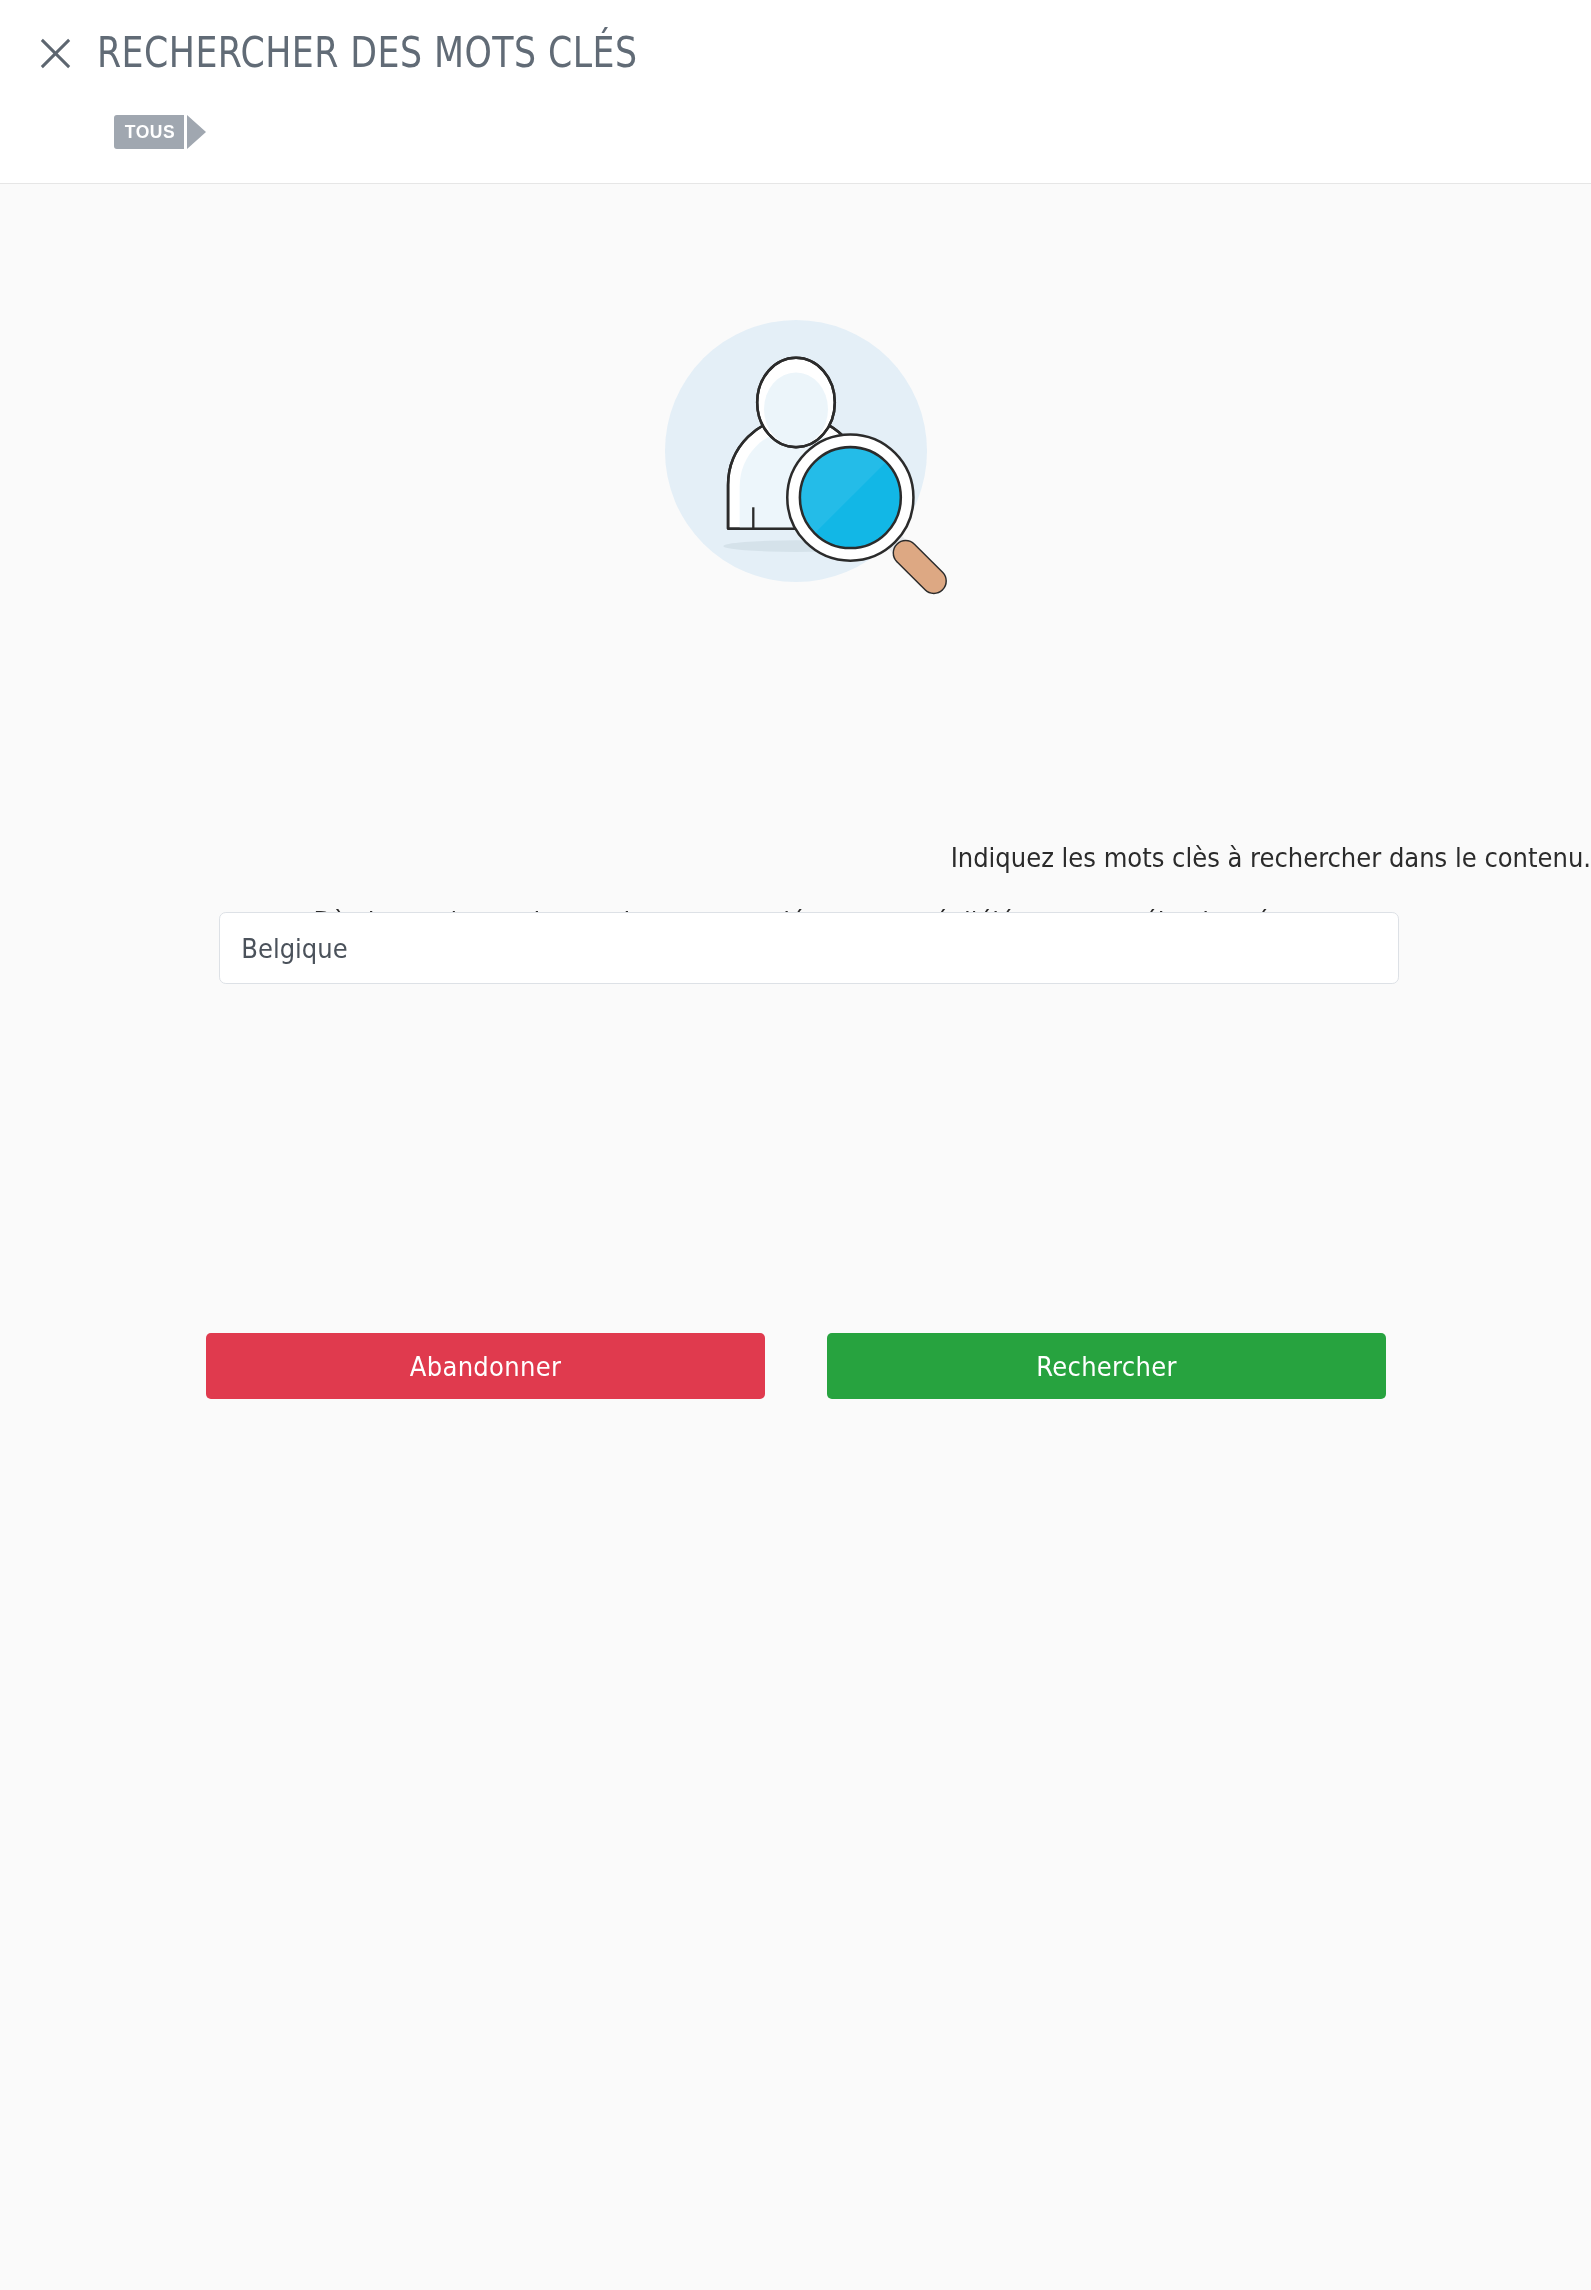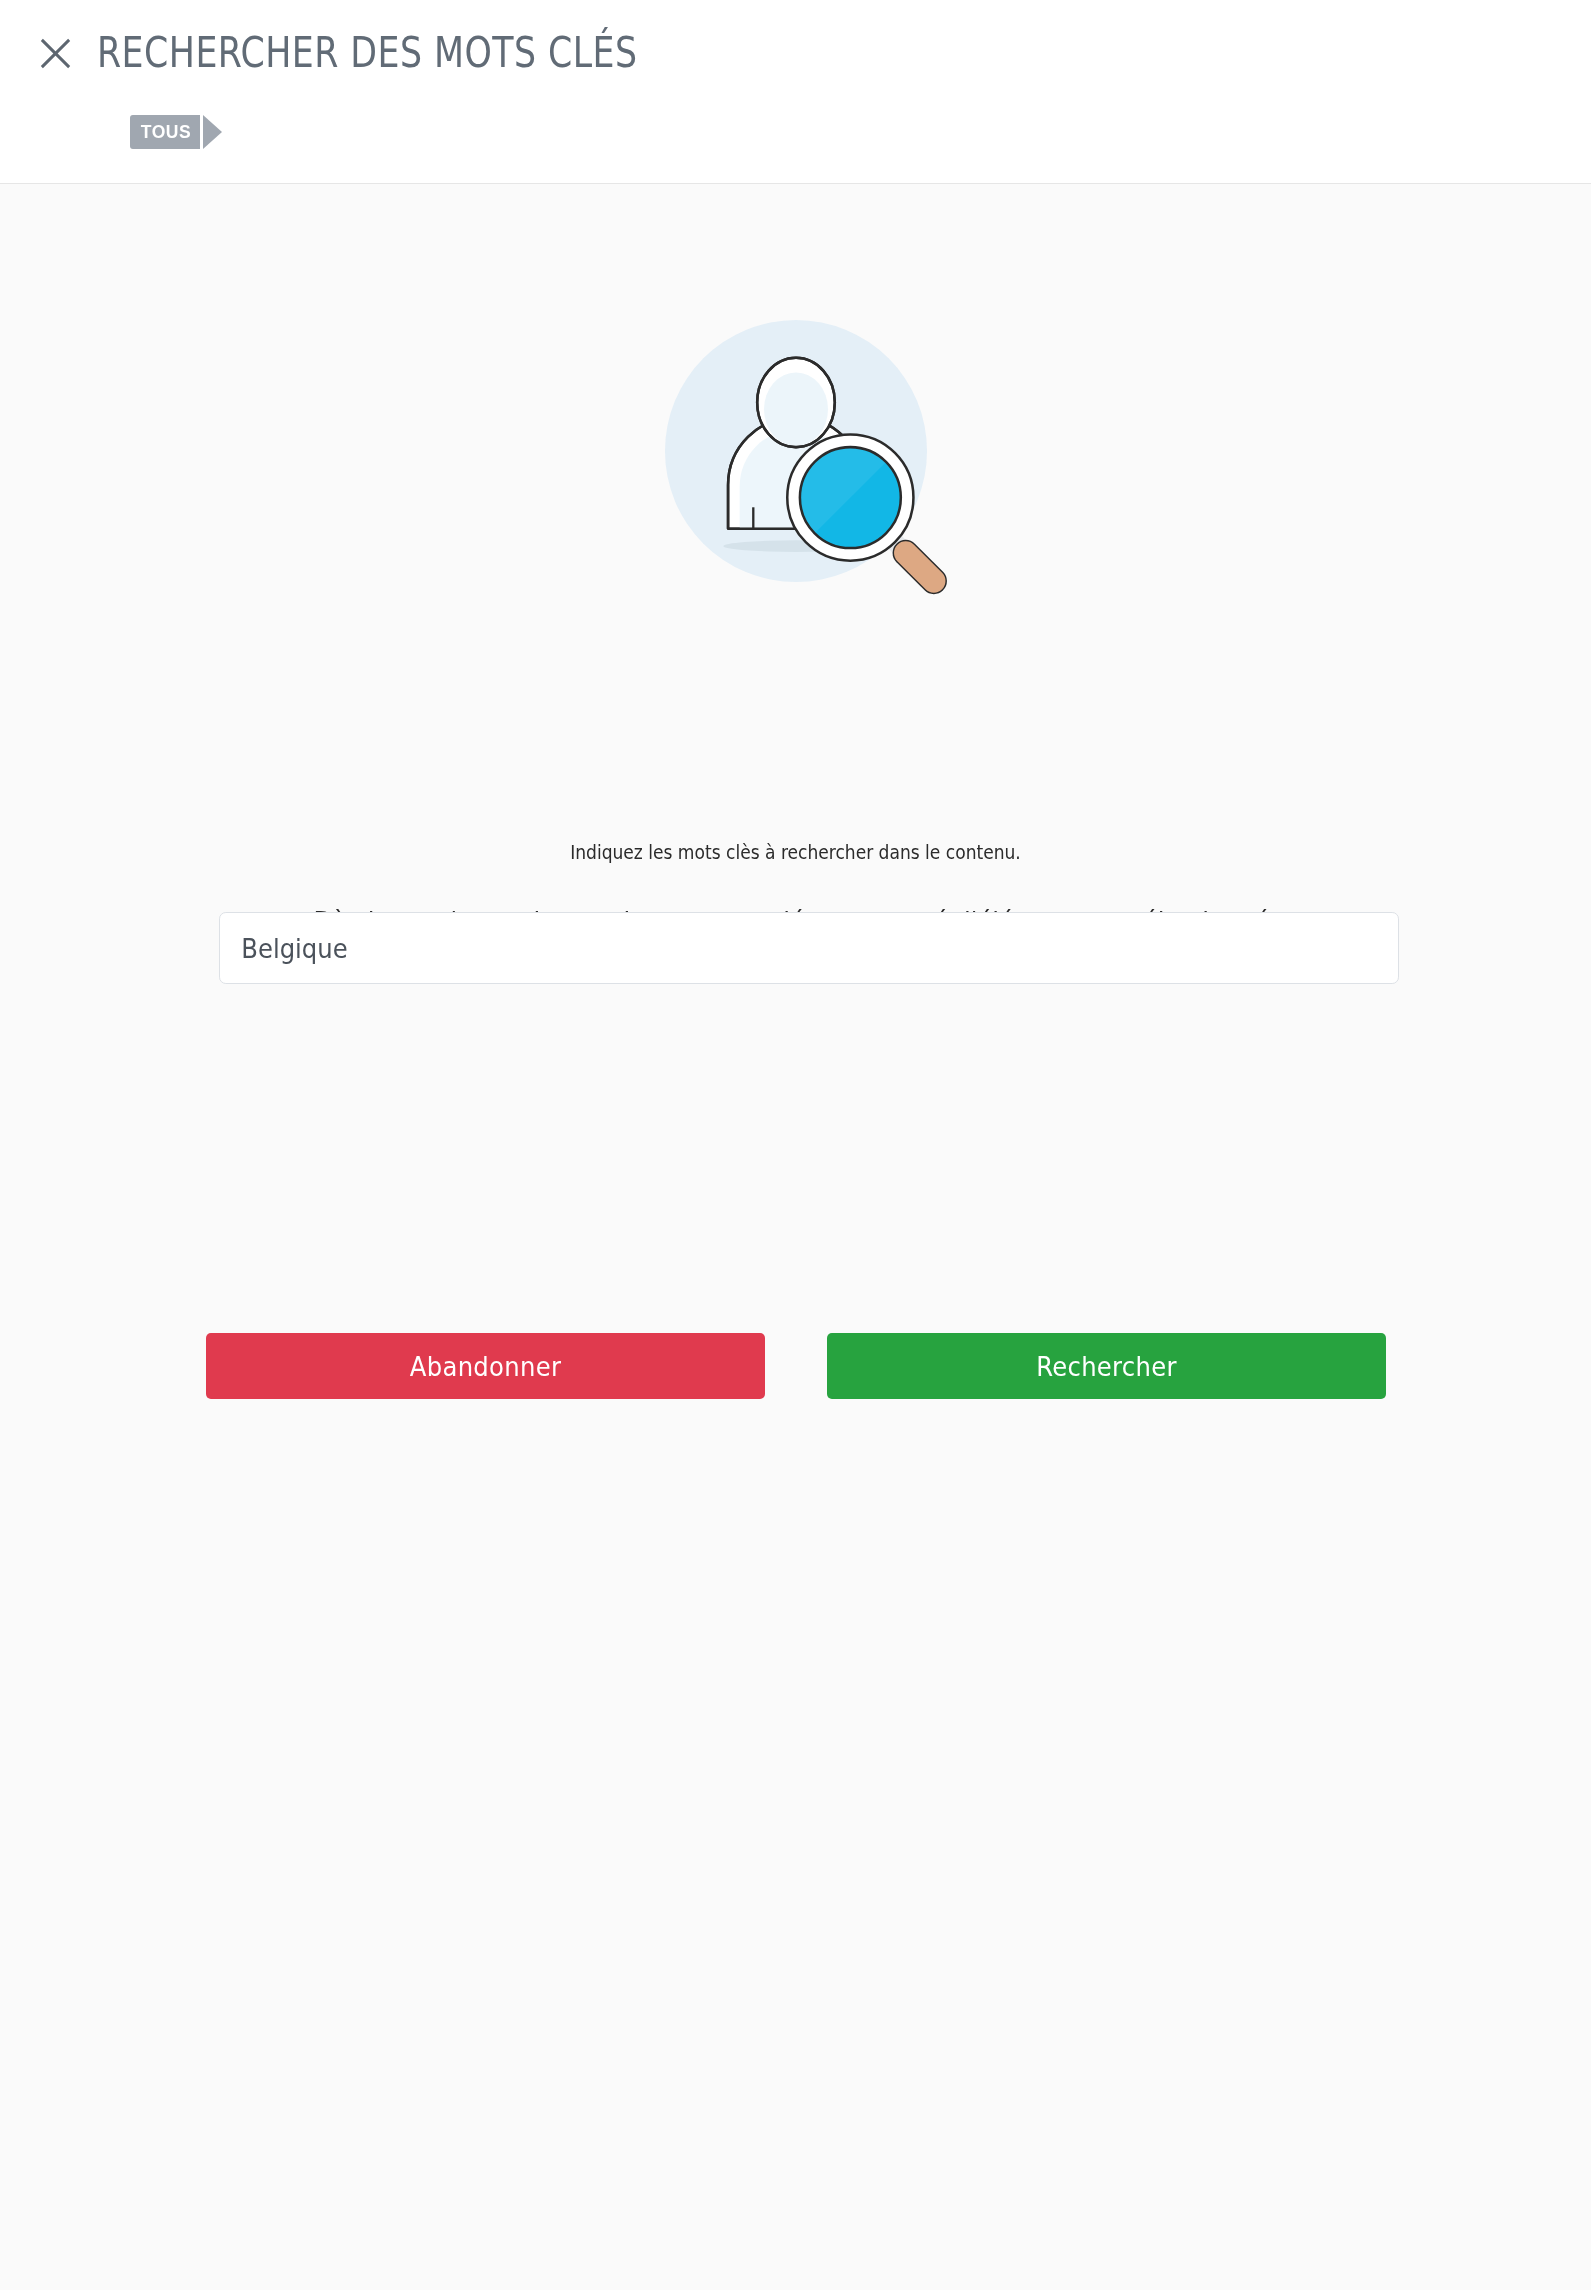--- a/index.html
+++ b/index.html
@@ -60,21 +60,21 @@
     line-height: 1;
     white-space: nowrap;
     transform: scaleX(0.92);
     transform-origin: left center;
   }
 
   
   .breadcrumb {
     position: absolute;
     top: 113px;
-    left: 130px;
+    left: 114px;
     display: flex;
     align-items: center;
     height: 38px;
   }
   .crumb {
     position: relative;
     height: 34px;
     display: flex;
     align-items: center;
     background: #a0a7b0;
@@ -114,22 +114,22 @@
     height: 330px;
   }
   .illus-wrap svg { display: block; width: 330px; height: 330px; }
 
   
   .copy-primary {
     position: absolute;
     top: 656px;
     left: 0;
     width: 100%;
-    text-align: center;
-    font-size: 19px;
+    text-align: right;
+    font-size: 27px;
     color: #2b2b2b;
     line-height: 1.35;
     font-family: "Liberation Sans Narrow", "DejaVu Sans Condensed", "Liberation Sans", sans-serif;
   }
   .copy-secondary {
     position: absolute;
     top: 718px;
     left: 0;
     width: 100%;
     text-align: center;

